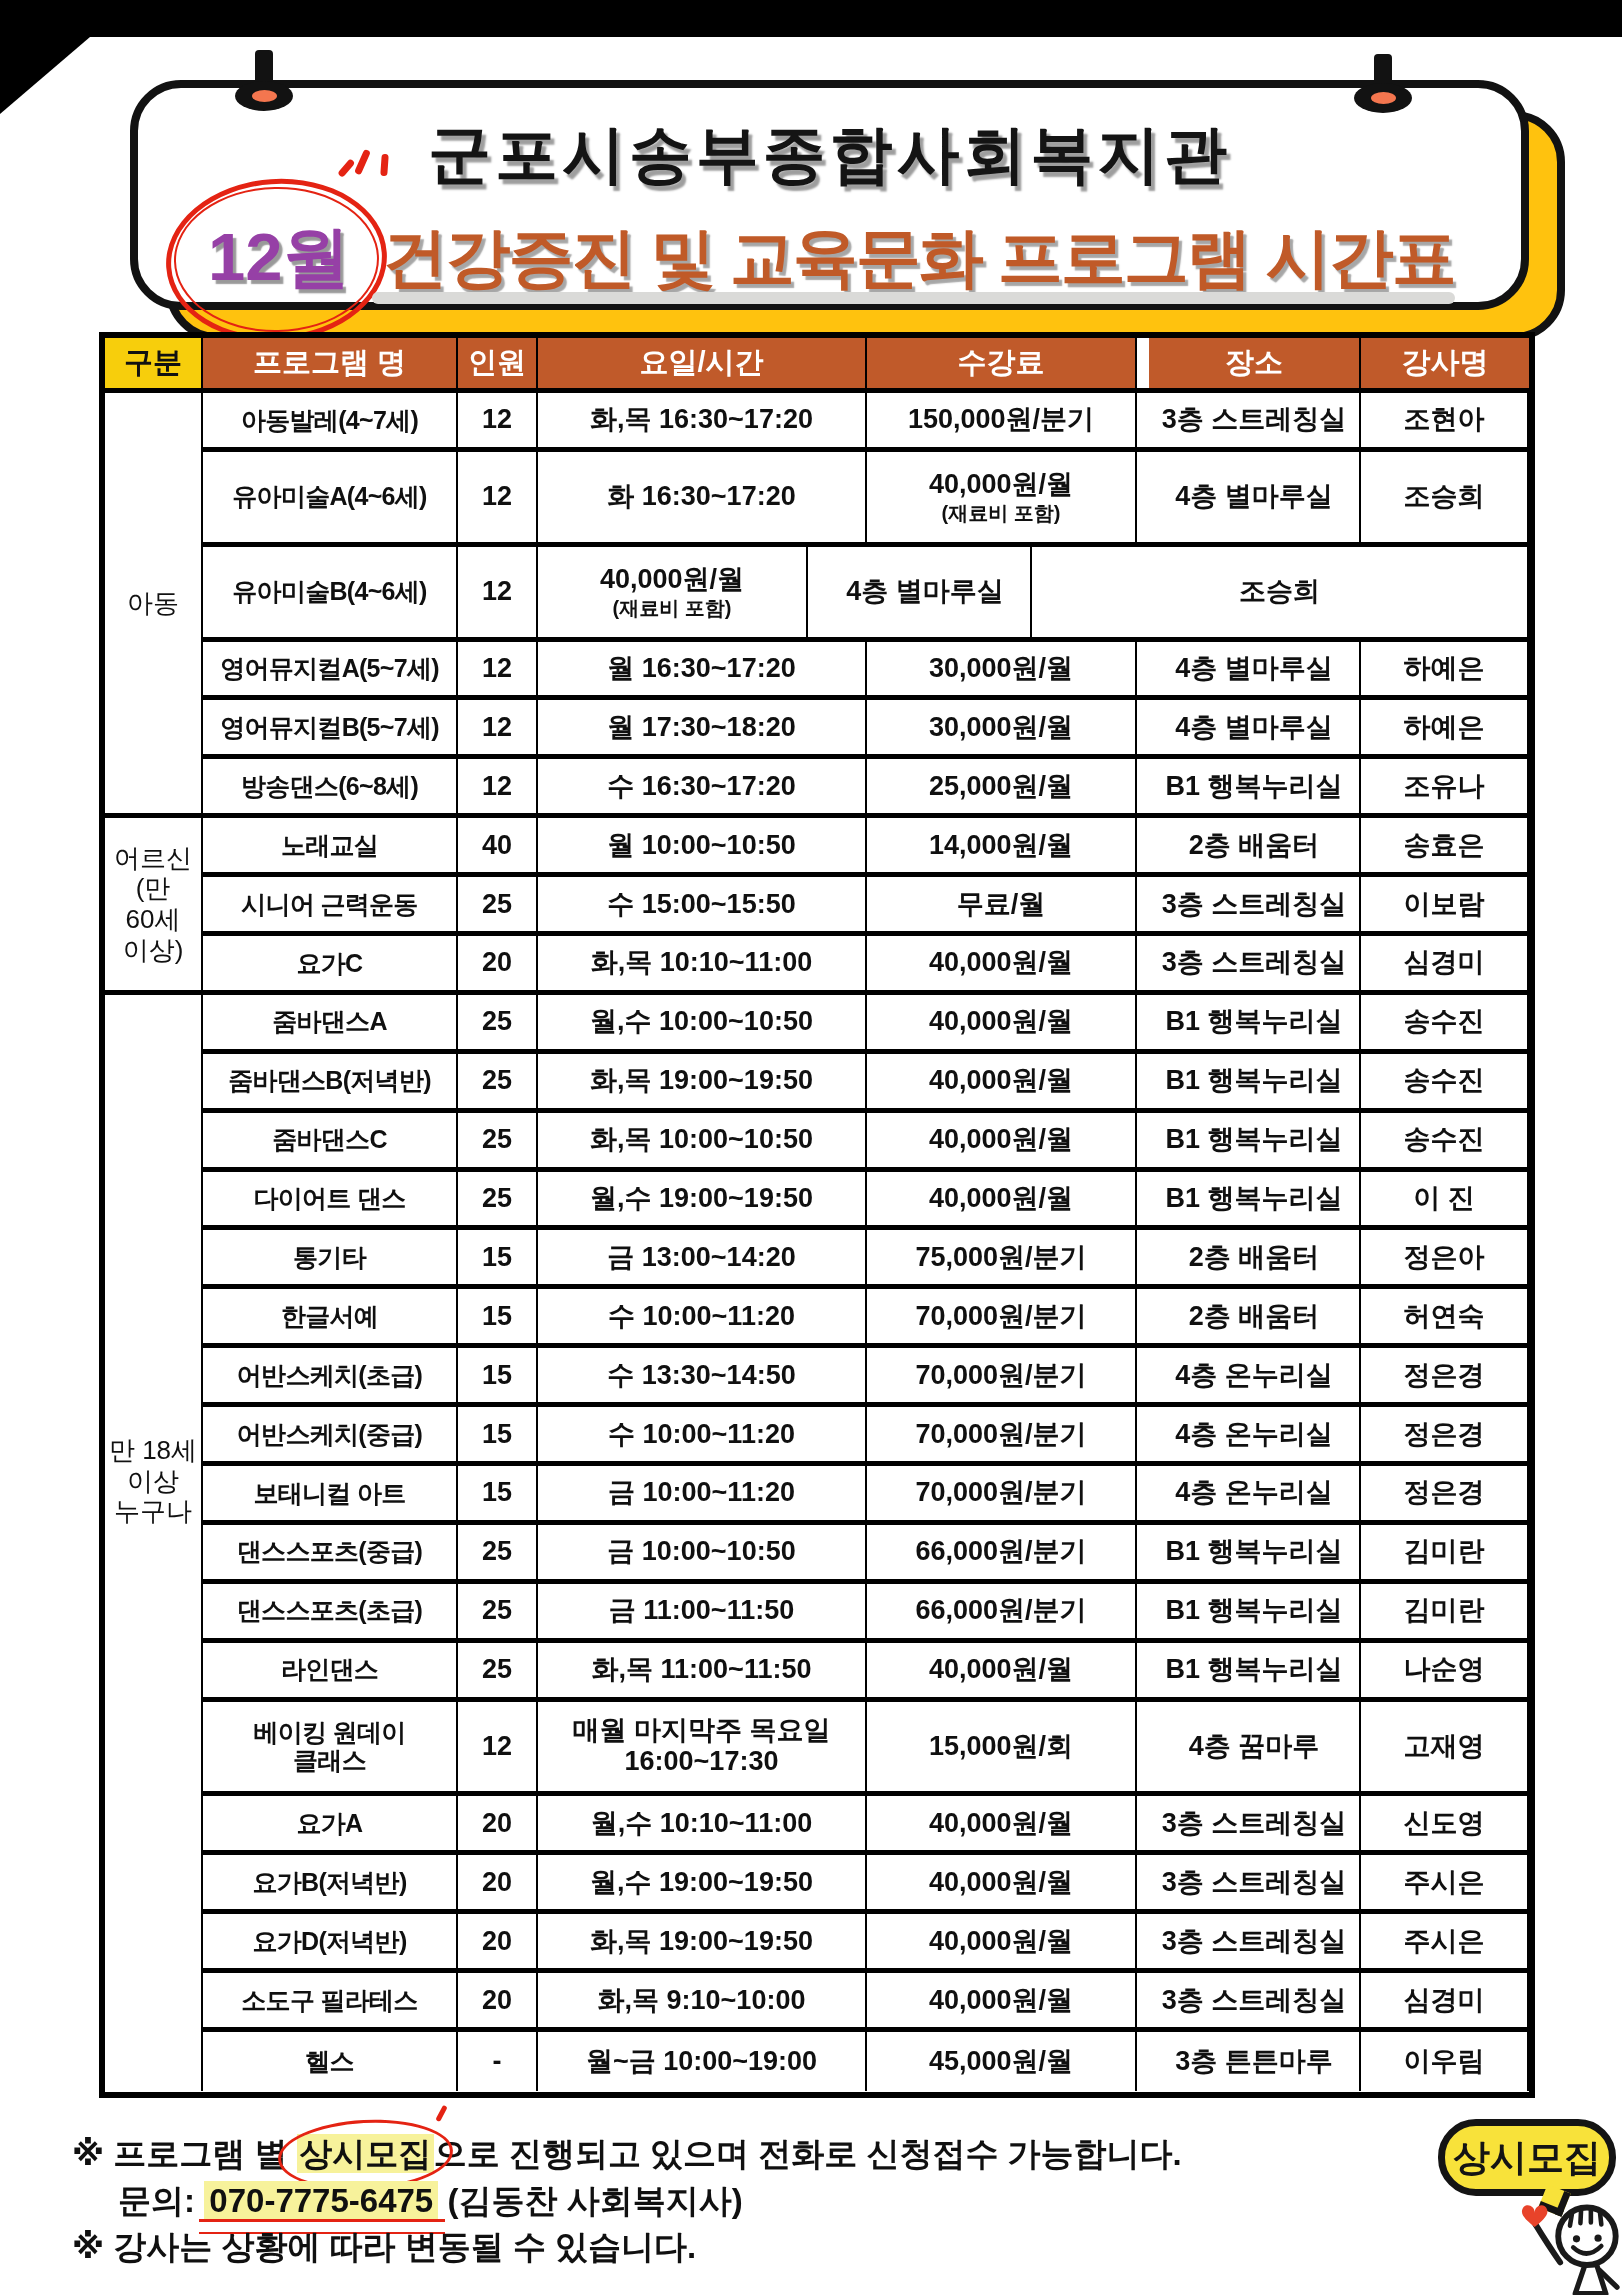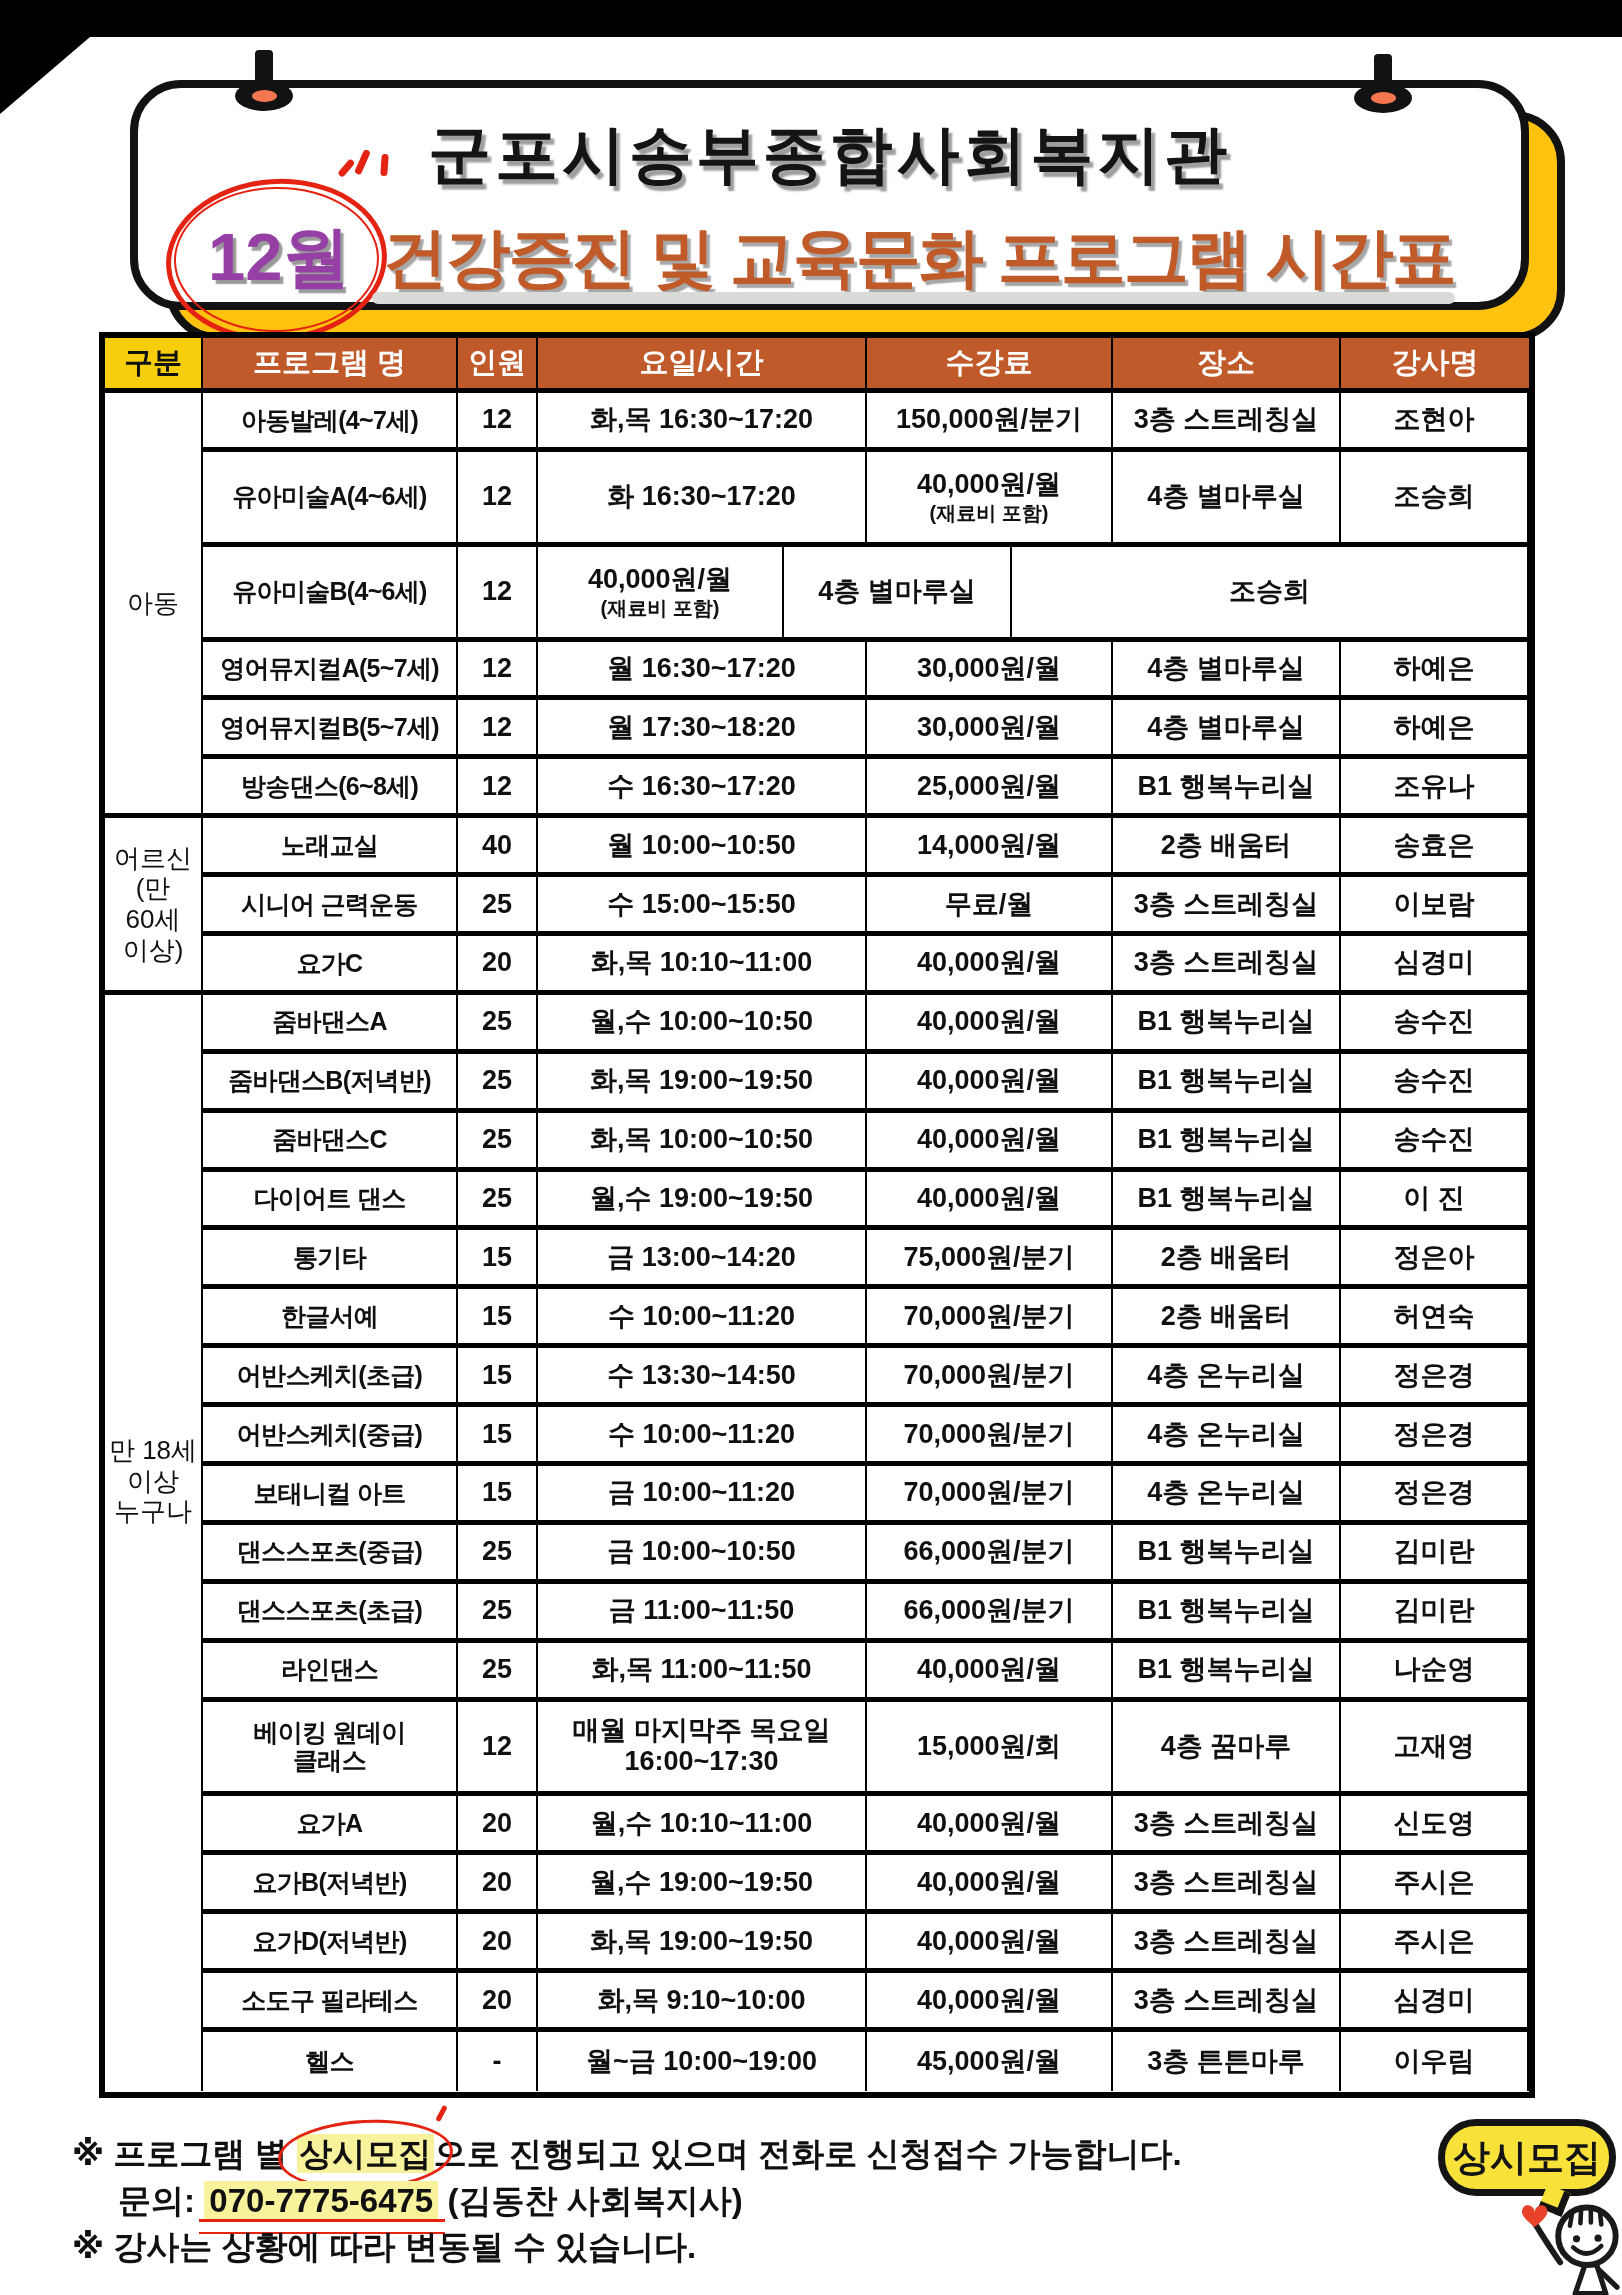--- a/index.html
+++ b/index.html
@@ -49,21 +49,21 @@
 
   
   .ptable { position:absolute; left:99px; top:332px; width:1436px; height:1766px;
             border:6.5px solid #000; background:#fff; }
   .thead { display:flex; height:55px; border-bottom:5.2px solid #000; }
   .th { display:flex; align-items:center; justify-content:center;
         font-size:29px; font-weight:800; color:#ffffff; background:#C05A2A;
         border-right:2.6px solid #000; }
   .th.first { background:#F7CE0C; color:#111; }
   .w1{width:98px;} .w2{width:255px;} .w3{width:80px;} .w4{width:329px;}
-  .w5{width:246px;} .w6{width:228px;} .w7{width:138px; border-right:none; flex:1;}
+  .w5{width:270px;} .w6{width:212px;margin-left:12px;} .w7{width:138px; border-right:none; flex:1;}
   .tbody { display:flex; height:1698px; }
   .gcol { width:98px; border-right:2.6px solid #000; display:flex; flex-direction:column; }
   .gcell { display:flex; align-items:center; justify-content:center; text-align:center;
            font-size:26px; font-weight:400; color:#111; border-bottom:5.2px solid #000;
            white-space:pre-line; line-height:1.18; }
   .gcell:last-child { border-bottom:none; }
   .rowsbox { flex:1; display:flex; flex-direction:column; }
   .trow { display:flex; height:59px; border-bottom:5.2px solid #000; }
   .trow.tall { height:95px; }
   .trow:last-child { border-bottom:none; }

